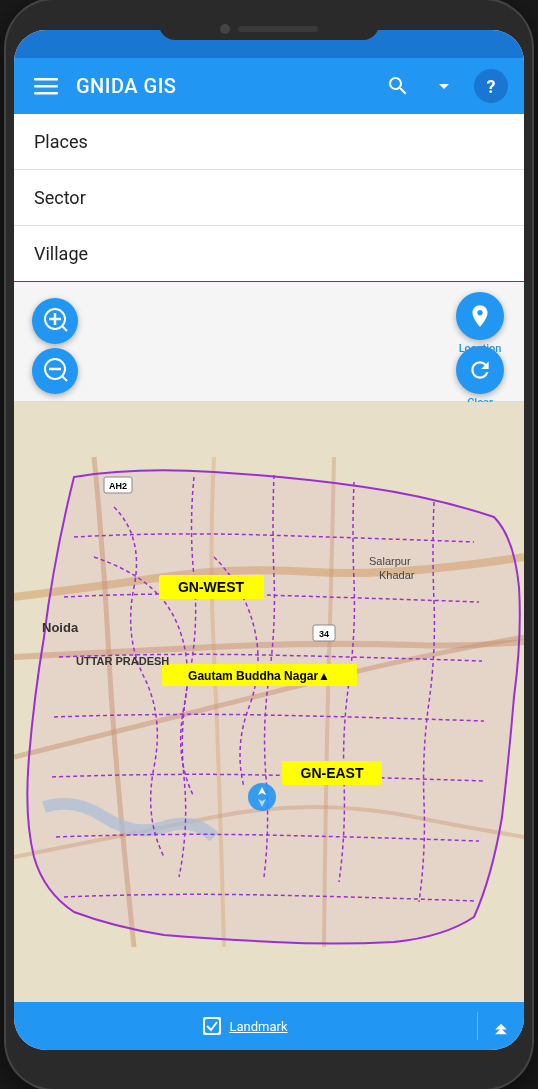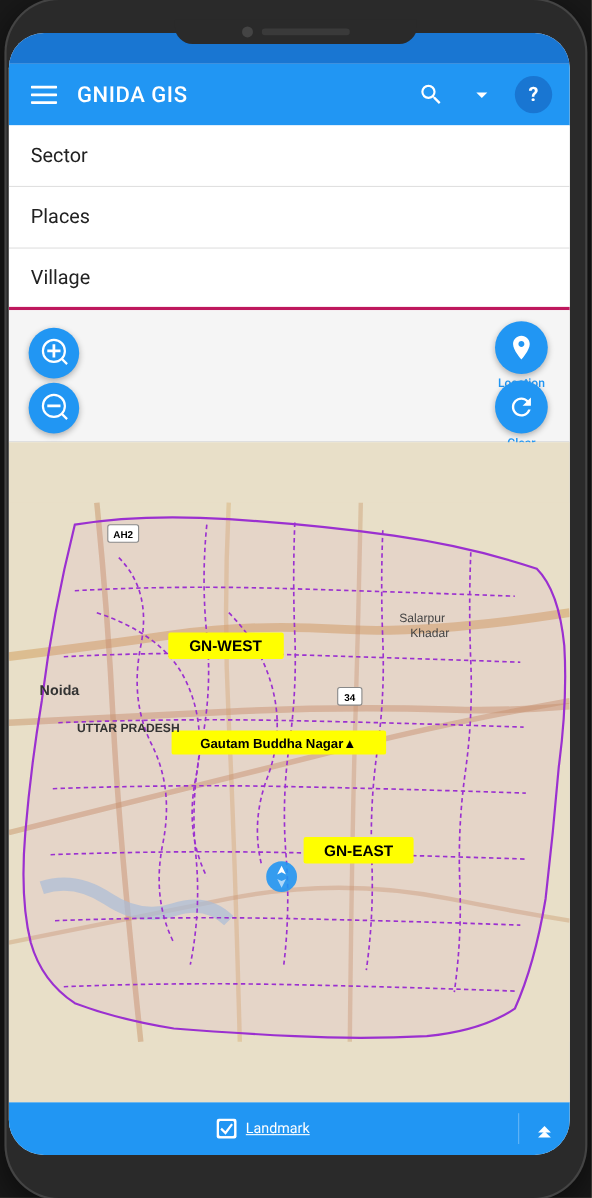--- a/index.html
+++ b/index.html
@@ -11,21 +11,21 @@
       min-height: 100vh;
       font-family: 'Roboto', Arial, sans-serif;
     }
     .phone-outer {
       width: 526px;
       height: 1089px;
       background: #2a2a2a;
       border-radius: 48px;
       display: flex;
       flex-direction: column;
-      align-items: flex-end;
+      align-items: center;
       justify-content: flex-start;
       padding: 18px 14px 18px 14px;
       position: relative;
       box-shadow: 0 0 0 2px #444, 0 8px 40px rgba(0,0,0,0.7);
     }
     .phone-notch {
       width: 220px;
       height: 22px;
       background: #2a2a2a;
       border-radius: 0 0 16px 16px;
@@ -123,21 +123,21 @@
       height: 56px;
       display: flex;
       align-items: center;
       padding: 0 20px;
       border-bottom: 1px solid #e0e0e0;
       cursor: pointer;
       font-size: 18px;
       color: #222;
     }
     .menu-item:last-child {
-      border-bottom: 3px solid #be185d;
+      border-bottom: 1px solid #be185d;
     }
     
     .controls-area {
       height: 120px;
       background: #f5f5f5;
       position: relative;
       border-bottom: 1px solid #ddd;
       flex-shrink: 0;
     }
     .zoom-in-btn, .zoom-out-btn {
@@ -277,24 +277,24 @@
             <path d="M7 10l5 5 5-5z"></path>
           </svg>
       </div>
       <div class="help-btn">
         <span>?</span>
       </div>
     </div>
 
     <div class="menu-list">
       <div class="menu-item">
+        <span>Places</span>
+      </div>
+      <div class="menu-item">
         <span>Sector</span>
-      </div>
-      <div class="menu-item">
-        <span>Places</span>
       </div>
       <div class="menu-item">
         <span>Village</span>
       </div>
     </div>
 
     <div class="controls-area">
 
       <div class="zoom-in-btn">
         <span class="zoom-btn-icon">

